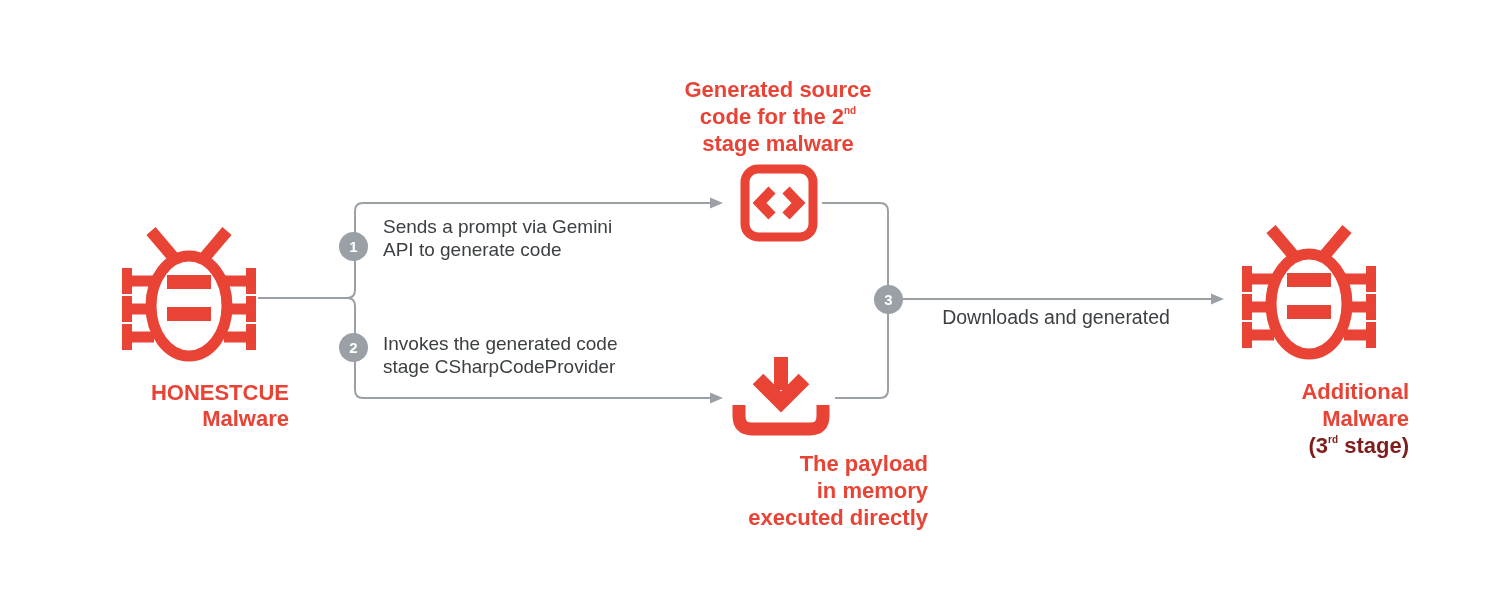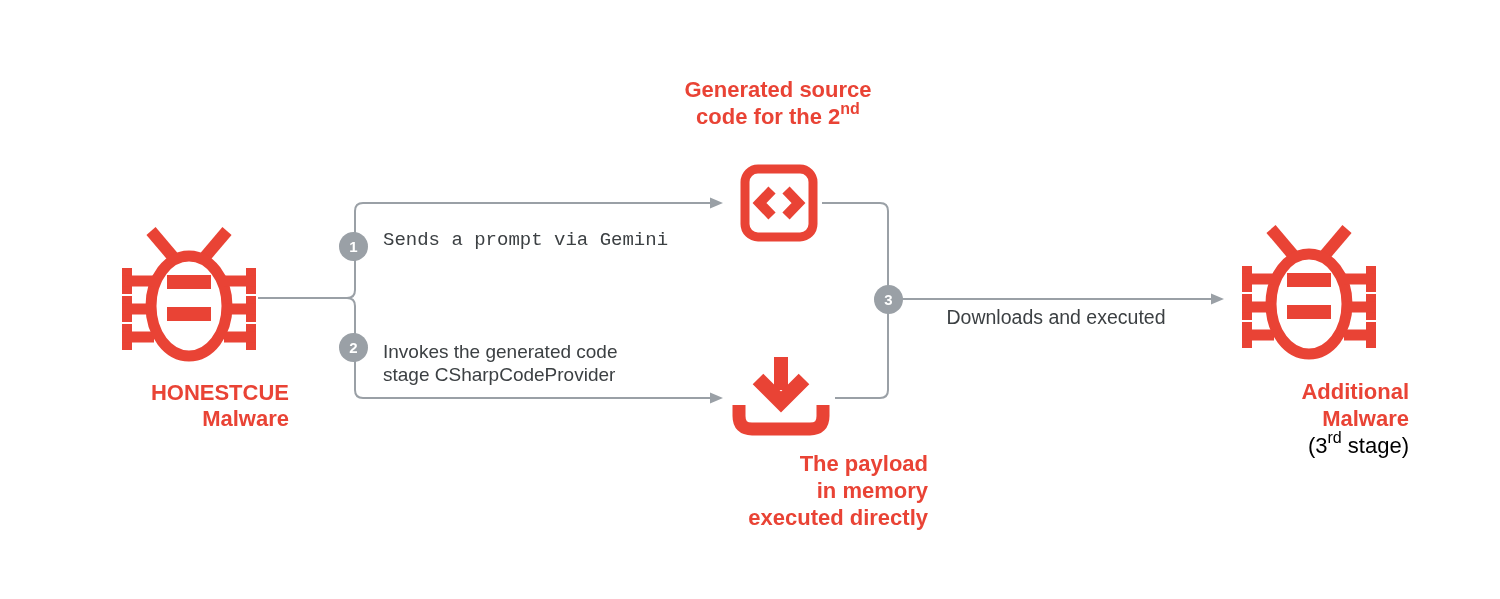--- a/index.html
+++ b/index.html
@@ -11,22 +11,22 @@
   .abs{position:absolute;z-index:2;}
   .node-label{color:#E94335;font-weight:bold;font-size:22px;line-height:26px;text-align:right;}
   .heading{color:#E94335;font-weight:bold;font-size:22px;line-height:27px;text-align:center;}
   .step-circle{
     position:absolute;z-index:3;width:29px;height:29px;border-radius:50%;
     background:#9AA0A6;color:#ffffff;font-weight:bold;font-size:15px;
     display:flex;align-items:center;justify-content:center;
   }
   .step-text{position:absolute;z-index:2;color:#3C4043;font-size:19px;line-height:23px;}
   .arrow-label{position:absolute;z-index:2;color:#3C4043;font-size:19.5px;text-align:center;}
-  .subtitle{color:#000000;font-weight:normal;font-size:22px;line-height:27px;}
-  sup.ord{font-size:16px;position:relative;top:-2px;vertical-align:super;line-height:0;}
+  .subtitle{color:#7f1d1d;font-weight:bold;font-size:22px;line-height:27px;}
+  sup.ord{font-size:10px;position:relative;top:-2px;vertical-align:super;line-height:0;}
 </style>
 </head>
 <body>
 
 <div class="canvas">
 
   <svg class="connectors" width="1500" height="599" viewBox="0 0 1500 599">
     <defs>
       <symbol id="bug" viewBox="0 0 134 152">
         <path d="M29,10 L51,36" fill="none" stroke="#E94335" stroke-width="12"></path>
@@ -83,35 +83,37 @@
     </svg>
   </div>
   <div class="abs node-label" style="left:89px;top:380px;width:200px;">
     <div>HONESTCUE</div>
     <div>Malware</div>
   </div>
 
   <div class="step-circle" style="left:339px;top:232px;">
     <span>1</span>
   </div>
-  <div class="step-text" style="left:383px;top:229px;font-family:Liberation Mono, monospace;">
+  <div class="step-text" style="left:383px;top:215px;">
     <div>Sends a prompt via Gemini</div>
+    <div>API to generate code</div>
   </div>
 
   <div class="step-circle" style="left:339px;top:333px;">
     <span>2</span>
   </div>
-  <div class="step-text" style="left:383px;top:340px;">
+  <div class="step-text" style="left:383px;top:332px;">
     <div>Invokes the generated code</div>
     <div>stage CSharpCodeProvider</div>
   </div>
 
   <div class="abs heading" style="left:628px;top:76px;width:300px;">
     <div>Generated source</div>
     <div><span>code for the 2</span><sup class="ord">nd</sup></div>
+    <div>stage malware</div>
   </div>
   <div class="abs" style="left:740px;top:164px;">
     <svg width="78" height="78" viewBox="0 0 78 78">
       <use href="#codeicon"></use>
     </svg>
   </div>
 
   <div class="abs" style="left:731px;top:357px;">
     <svg width="100" height="82" viewBox="0 0 100 82">
       <use href="#dlicon"></use>
@@ -119,21 +121,21 @@
   </div>
   <div class="abs heading" style="left:628px;top:450px;width:300px;text-align:right;">
     <div>The payload</div>
     <div>in memory</div>
     <div>executed directly</div>
   </div>
 
   <div class="step-circle" style="left:874px;top:285px;">
     <span>3</span>
   </div>
-  <div class="arrow-label" style="left:889px;top:306px;width:334px;">Downloads and executed</div>
+  <div class="arrow-label" style="left:889px;top:306px;width:334px;">Downloads and generated</div>
 
   <div class="abs" style="left:1242px;top:219px;">
     <svg width="134" height="152" viewBox="0 0 134 152">
       <use href="#bug"></use>
     </svg>
   </div>
   <div class="abs node-label" style="left:1209px;top:378px;width:200px;line-height:27px;">
     <div>Additional</div>
     <div>Malware</div>
     <div class="subtitle"><span>(3</span><sup class="ord">rd</sup><span> stage)</span></div>

